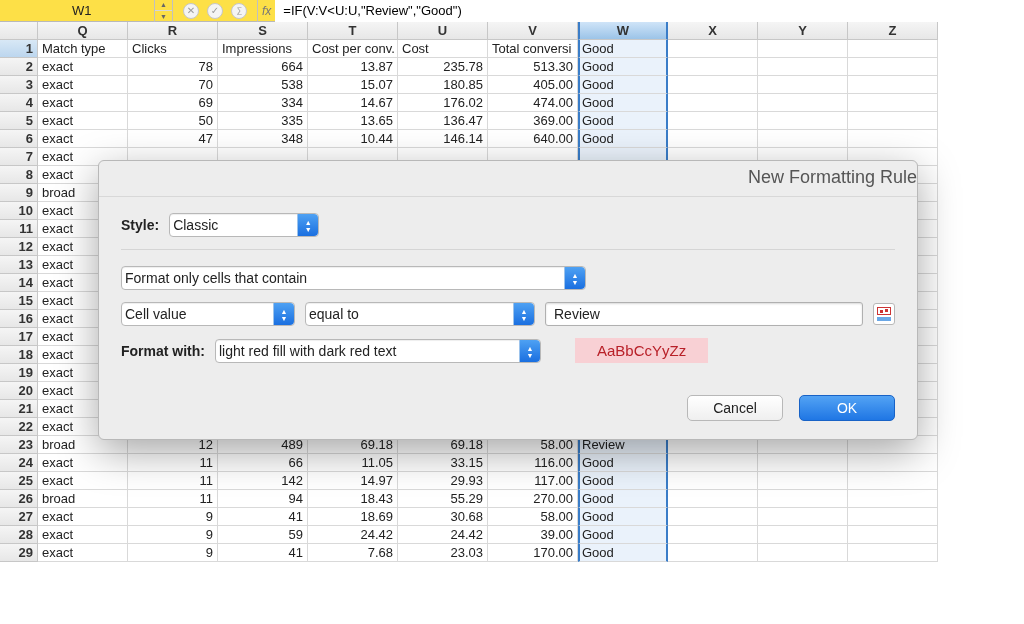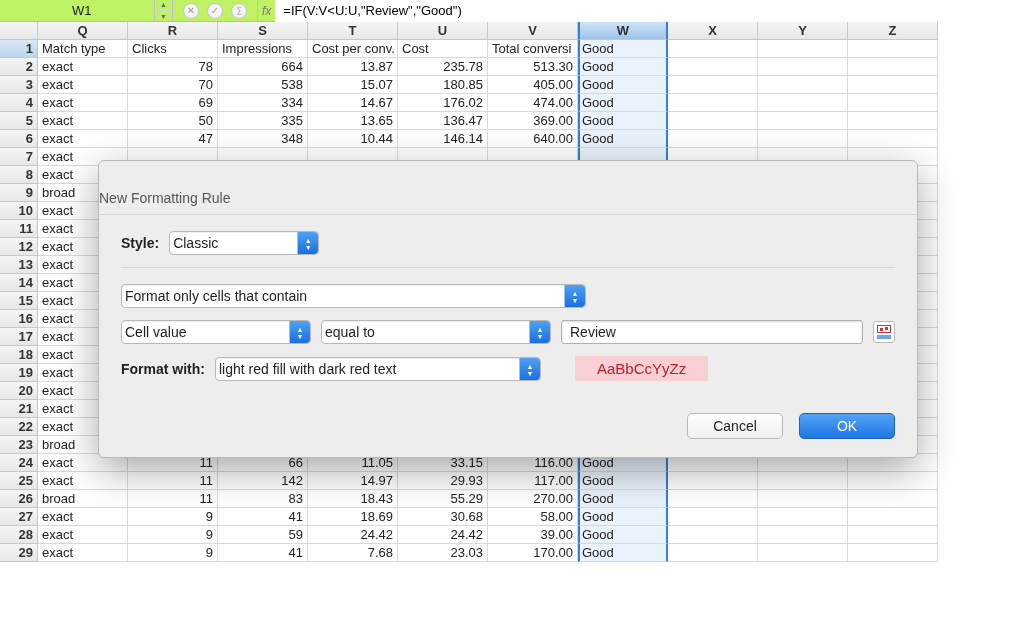--- a/index.html
+++ b/index.html
@@ -13,21 +13,21 @@
     overflow: hidden;
     position: relative;
   }
 
   
   .formula-row {
     display: flex;
     align-items: center;
     height: 22px;
     border-bottom: 1px solid #b9b9b9;
-    background: #bef264;
+    background: #fde047;
   }
   .namebox {
     width: 155px;
     height: 22px;
     display: flex;
     align-items: center;
     padding-left: 72px;
     border-right: 1px solid #c0c0c0;
     font-size: 13px;
   }
@@ -101,26 +101,25 @@
   .dialog {
     position: absolute;
     left: 98px; top: 160px;
     width: 820px;
     background: #ededed;
     border: 1px solid #b8b8b8;
     border-radius: 6px;
     box-shadow: 0 12px 40px rgba(0,0,0,0.35);
   }
   .dlg-title {
-    text-align: left;
+    text-align: right;
     padding: 6px 0 8px 0;
-    font-size: 14px;
+    font-size: 18px;
     color: #555;
     border-bottom: 1px solid #d8d8d8;
-    margin-top: 23px;
   }
   .dlg-body { padding: 16px 22px 16px 22px; }
   .row { display: flex; align-items: center; margin-bottom: 12px; gap: 10px; }
   .lbl { font-size: 14px; color: #222; font-weight: bold; }
   .sep { height: 1px; background: #d5d5d5; margin: 6px 0 16px 0; }
 
   .mac-select {
     position: relative;
     height: 24px;
     background: #fff;
@@ -521,21 +520,21 @@
     <div class="cell num">14.97</div>
     <div class="cell num">29.93</div>
     <div class="cell num">117.00</div>
     <div class="cell wcol">Good</div>
     <div class="cell"></div>
     <div class="cell"></div>
     <div class="cell"></div>
     <div class="rowhead">26</div>
     <div class="cell">broad</div>
     <div class="cell num">11</div>
-    <div class="cell num">83</div>
+    <div class="cell num">94</div>
     <div class="cell num">18.43</div>
     <div class="cell num">55.29</div>
     <div class="cell num">270.00</div>
     <div class="cell wcol">Good</div>
     <div class="cell"></div>
     <div class="cell"></div>
     <div class="cell"></div>
     <div class="rowhead">27</div>
     <div class="cell">exact</div>
     <div class="cell num">9</div>
@@ -584,21 +583,21 @@
     <div class="sep"></div>
 
     <div class="row">
       <div class="mac-select" style="width:465px">
         <span>Format only cells that contain</span>
         <span class="arrows">▲<br>▼</span>
       </div>
     </div>
 
     <div class="row">
-      <div class="mac-select" style="width:190px">
+      <div class="mac-select" style="width:174px">
         <span>Cell value</span>
         <span class="arrows">▲<br>▼</span>
       </div>
       <div class="mac-select" style="width:230px">
         <span>equal to</span>
         <span class="arrows">▲<br>▼</span>
       </div>
       <div class="text-input" style="flex:1">
         <span>Review</span>
       </div>

